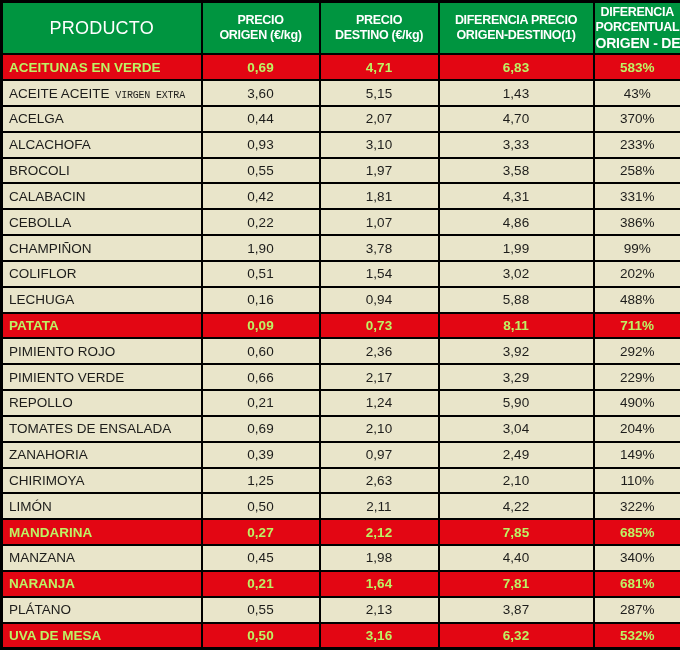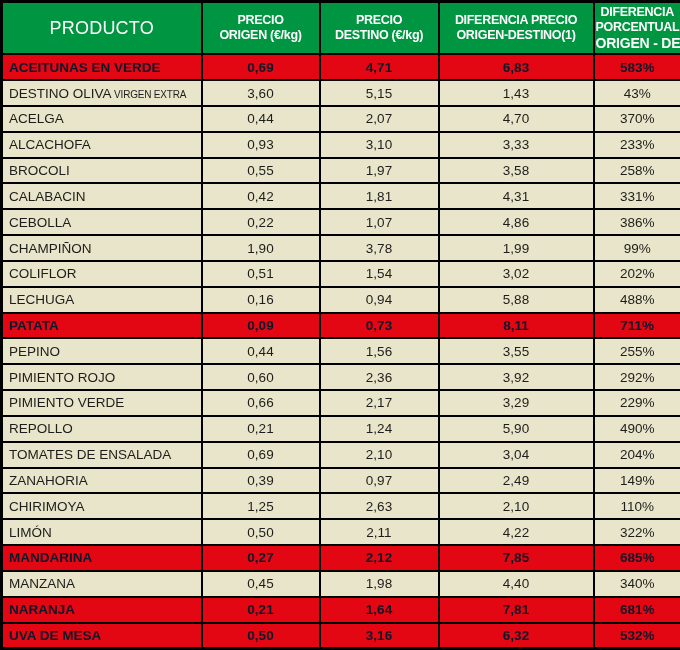--- a/index.html
+++ b/index.html
@@ -46,24 +46,24 @@
   tbody td{
     background:var(--row-beige);
     color:var(--row-text);
     font-size:13.5px;
     vertical-align:middle;
   }
   td.cell-product{text-align:left;padding-left:6px;}
   td.cell-num{text-align:center;}
   tr.highlight td{
     background:var(--highlight-red);
-    color:#0f172a;
+    color:#bef264;
     font-weight:bold;
   }
-  .product-small{font-size:10px;letter-spacing:-0.2px;}
+  .product-small{font-size:10px;letter-spacing:-0.2px;font-family:Liberation Mono, monospace;}
 </style>
 </head>
 <body>
 
 <table>
   <colgroup>
     <col class="c-producto">
     <col class="c-origen">
     <col class="c-destino">
     <col class="c-difprecio">
@@ -95,21 +95,21 @@
   </thead>
   <tbody id="body-rows">
       <tr class="highlight">
         <td class="cell-product"><span>ACEITUNAS EN VERDE</span></td>
         <td class="cell-num">0,69</td>
         <td class="cell-num">4,71</td>
         <td class="cell-num">6,83</td>
         <td class="cell-num">583%</td>
       </tr>
       <tr>
-        <td class="cell-product"><span>DESTINO OLIVA</span><span class="product-small"> VIRGEN EXTRA</span></td>
+        <td class="cell-product"><span>ACEITE ACEITE</span><span class="product-small"> VIRGEN EXTRA</span></td>
         <td class="cell-num">3,60</td>
         <td class="cell-num">5,15</td>
         <td class="cell-num">1,43</td>
         <td class="cell-num">43%</td>
       </tr>
       <tr>
         <td class="cell-product"><span>ACELGA</span></td>
         <td class="cell-num">0,44</td>
         <td class="cell-num">2,07</td>
         <td class="cell-num">4,70</td>
@@ -165,27 +165,20 @@
         <td class="cell-num">488%</td>
       </tr>
       <tr class="highlight">
         <td class="cell-product"><span>PATATA</span></td>
         <td class="cell-num">0,09</td>
         <td class="cell-num">0,73</td>
         <td class="cell-num">8,11</td>
         <td class="cell-num">711%</td>
       </tr>
       <tr>
-        <td class="cell-product"><span>PEPINO</span></td>
-        <td class="cell-num">0,44</td>
-        <td class="cell-num">1,56</td>
-        <td class="cell-num">3,55</td>
-        <td class="cell-num">255%</td>
-      </tr>
-      <tr>
         <td class="cell-product"><span>PIMIENTO ROJO</span></td>
         <td class="cell-num">0,60</td>
         <td class="cell-num">2,36</td>
         <td class="cell-num">3,92</td>
         <td class="cell-num">292%</td>
       </tr>
       <tr>
         <td class="cell-product"><span>PIMIENTO VERDE</span></td>
         <td class="cell-num">0,66</td>
         <td class="cell-num">2,17</td>
@@ -241,20 +234,27 @@
         <td class="cell-num">4,40</td>
         <td class="cell-num">340%</td>
       </tr>
       <tr class="highlight">
         <td class="cell-product"><span>NARANJA</span></td>
         <td class="cell-num">0,21</td>
         <td class="cell-num">1,64</td>
         <td class="cell-num">7,81</td>
         <td class="cell-num">681%</td>
       </tr>
+      <tr>
+        <td class="cell-product"><span>PLÁTANO</span></td>
+        <td class="cell-num">0,55</td>
+        <td class="cell-num">2,13</td>
+        <td class="cell-num">3,87</td>
+        <td class="cell-num">287%</td>
+      </tr>
       <tr class="highlight">
         <td class="cell-product"><span>UVA DE MESA</span></td>
         <td class="cell-num">0,50</td>
         <td class="cell-num">3,16</td>
         <td class="cell-num">6,32</td>
         <td class="cell-num">532%</td>
       </tr>
     </tbody>
 </table>
 

